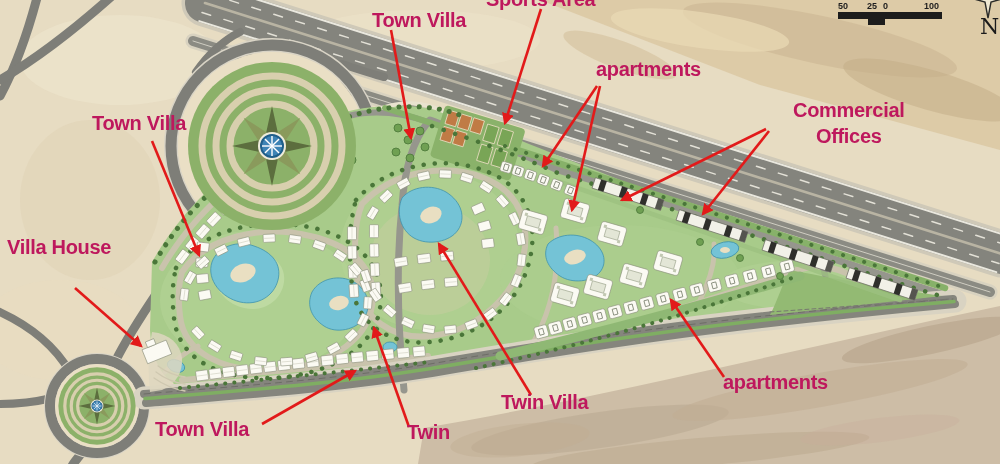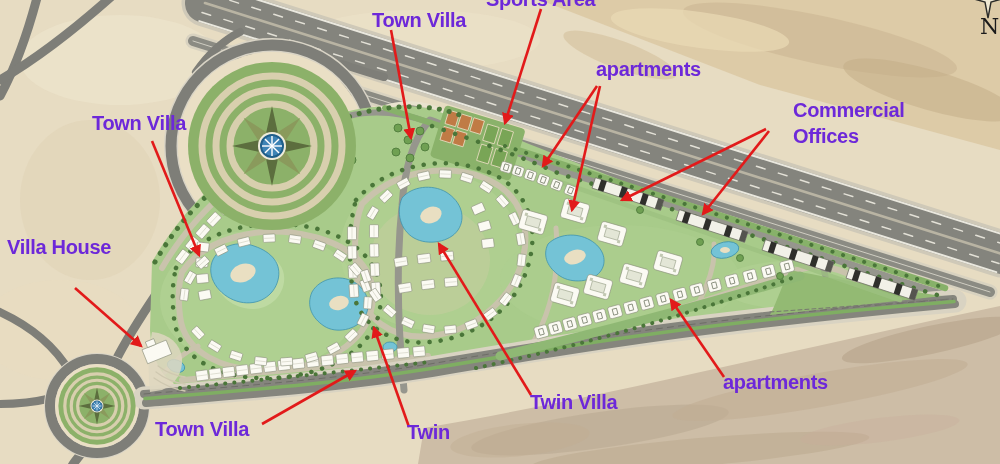--- a/index.html
+++ b/index.html
@@ -1,21 +1,21 @@
 <!DOCTYPE html>
 <html><head>
 <meta charset="utf-8">
 <style>
   html,body{margin:0;padding:0;background:#888;}
   .stage{position:relative;width:1000px;height:464px;overflow:hidden;
          font-family:"Liberation Sans",sans-serif;background:#e7dcc2;}
   #map-svg{position:absolute;left:0;top:0;z-index:0;}
   #anno-svg{position:absolute;left:0;top:0;z-index:25;pointer-events:none;}
   .map-label{position:absolute;font-weight:bold;font-size:20px;line-height:26px;
-             letter-spacing:-0.3px;color:#6d28d9;white-space:pre-line;z-index:30;}
+             letter-spacing:-0.3px;color:#be185d;white-space:pre-line;z-index:30;text-align:center;}
   .rd{fill:none;stroke-linecap:round;}
   .bld{fill:#fbfaf3;stroke:#8b907c;stroke-width:.6;}
   .mark{fill:none;stroke:#7c8270;stroke-width:.8;}
   .trees{fill:none;stroke:#4a7639;stroke-linecap:round;}
   .scalebar{position:absolute;left:836px;top:1px;width:116px;height:30px;z-index:40;}
   .scalebar .tick{position:absolute;top:0;font-size:9px;font-weight:bold;color:#1d1d1d;}
   .scalebar .bar{position:absolute;left:2px;top:11px;width:104px;height:7px;background:#1c1c1c;}
   .scalebar .notch{position:absolute;left:32px;top:18px;width:17px;height:6px;background:#1c1c1c;}
   .compass{position:absolute;left:972px;top:-8px;width:32px;height:52px;z-index:40;}
   .compass .n{position:absolute;left:8px;top:22px;font-family:"DejaVu Serif",serif;
@@ -783,24 +783,34 @@
 <div id="labels">
       <div class="map-label" style="left: 486px; top: -14px;">Sports Area</div>
       <div class="map-label" style="left: 372px; top: 7px;">Town Villa</div>
       <div class="map-label" style="left: 596px; top: 56px;">apartments</div>
       <div class="map-label" style="left: 793px; top: 97px;">Commercial
 Offices</div>
       <div class="map-label" style="left: 92px; top: 110px;">Town Villa</div>
       <div class="map-label" style="left: 7px; top: 234px;">Villa House</div>
       <div class="map-label" style="left: 155px; top: 416px;">Town Villa</div>
       <div class="map-label" style="left: 407px; top: 419px;">Twin</div>
-      <div class="map-label" style="left: 530px; top: 389px;">Twin Villa</div>
+      <div class="map-label" style="left: 501px; top: 389px;">Twin Villa</div>
       <div class="map-label" style="left: 723px; top: 369px;">apartments</div>
     </div>
 
+<div class="scalebar">
+  <div id="scale-ticks">
+        <span class="tick" style="left: 2px;">50</span>
+        <span class="tick" style="left: 31px;">25</span>
+        <span class="tick" style="left: 47px;">0</span>
+        <span class="tick" style="left: 88px;">100</span>
+      </div>
+  <div class="bar"></div>
+  <div class="notch"></div>
+</div>
 
 <div class="compass">
   <svg width="32" height="30" viewBox="0 0 32 30">
     <path d="M16,-14 L19,4 L30,7 L19,10 L16,26 L13,10 L2,7 L13,4 Z" fill="#efe8d2" stroke="#2b2b28" stroke-width="1.4"></path>
   </svg>
   <div class="n">N</div>
 </div>
 
 </div>
 

